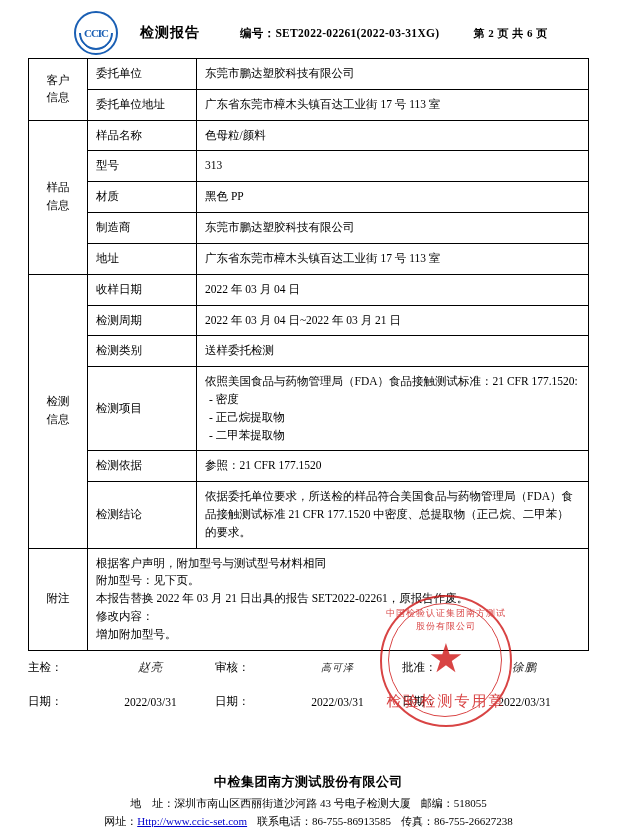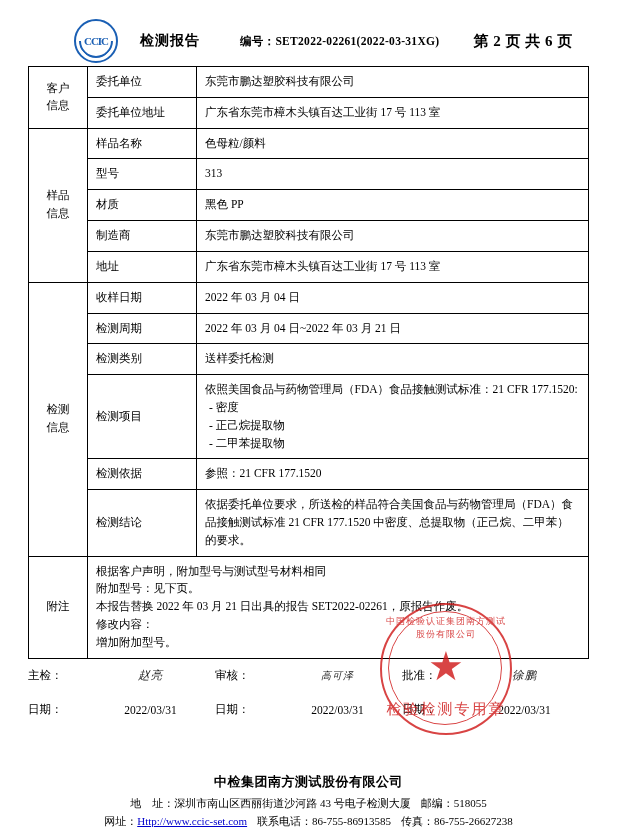--- a/index.html
+++ b/index.html
@@ -13,21 +13,21 @@
     font-family: "Liberation Serif", "DejaVu Serif", serif;
     color: #000;
     position: relative;
     overflow: hidden;
   }
   .page {
     width: 617px;
     height: 840px;
     position: relative;
     box-sizing: border-box;
-    padding: 8px 28px;
+    padding: 0 28px;
   }
 
   
   .header {
     display: flex;
     align-items: center;
     height: 56px;
     padding-top: 10px;
     box-sizing: border-box;
   }
@@ -69,21 +69,21 @@
     margin-left: 22px;
     letter-spacing: 1px;
   }
   .hdr-no {
     font-size: 11.5px;
     font-weight: bold;
     margin-left: 40px;
     letter-spacing: 0.3px;
   }
   .hdr-page {
-    font-size: 15px;
+    font-size: 11px;
     font-weight: bold;
     margin-left: 34px;
     letter-spacing: 0.5px;
   }
 
   
   table.report {
     border-collapse: collapse;
     width: 561px;
     table-layout: fixed;

